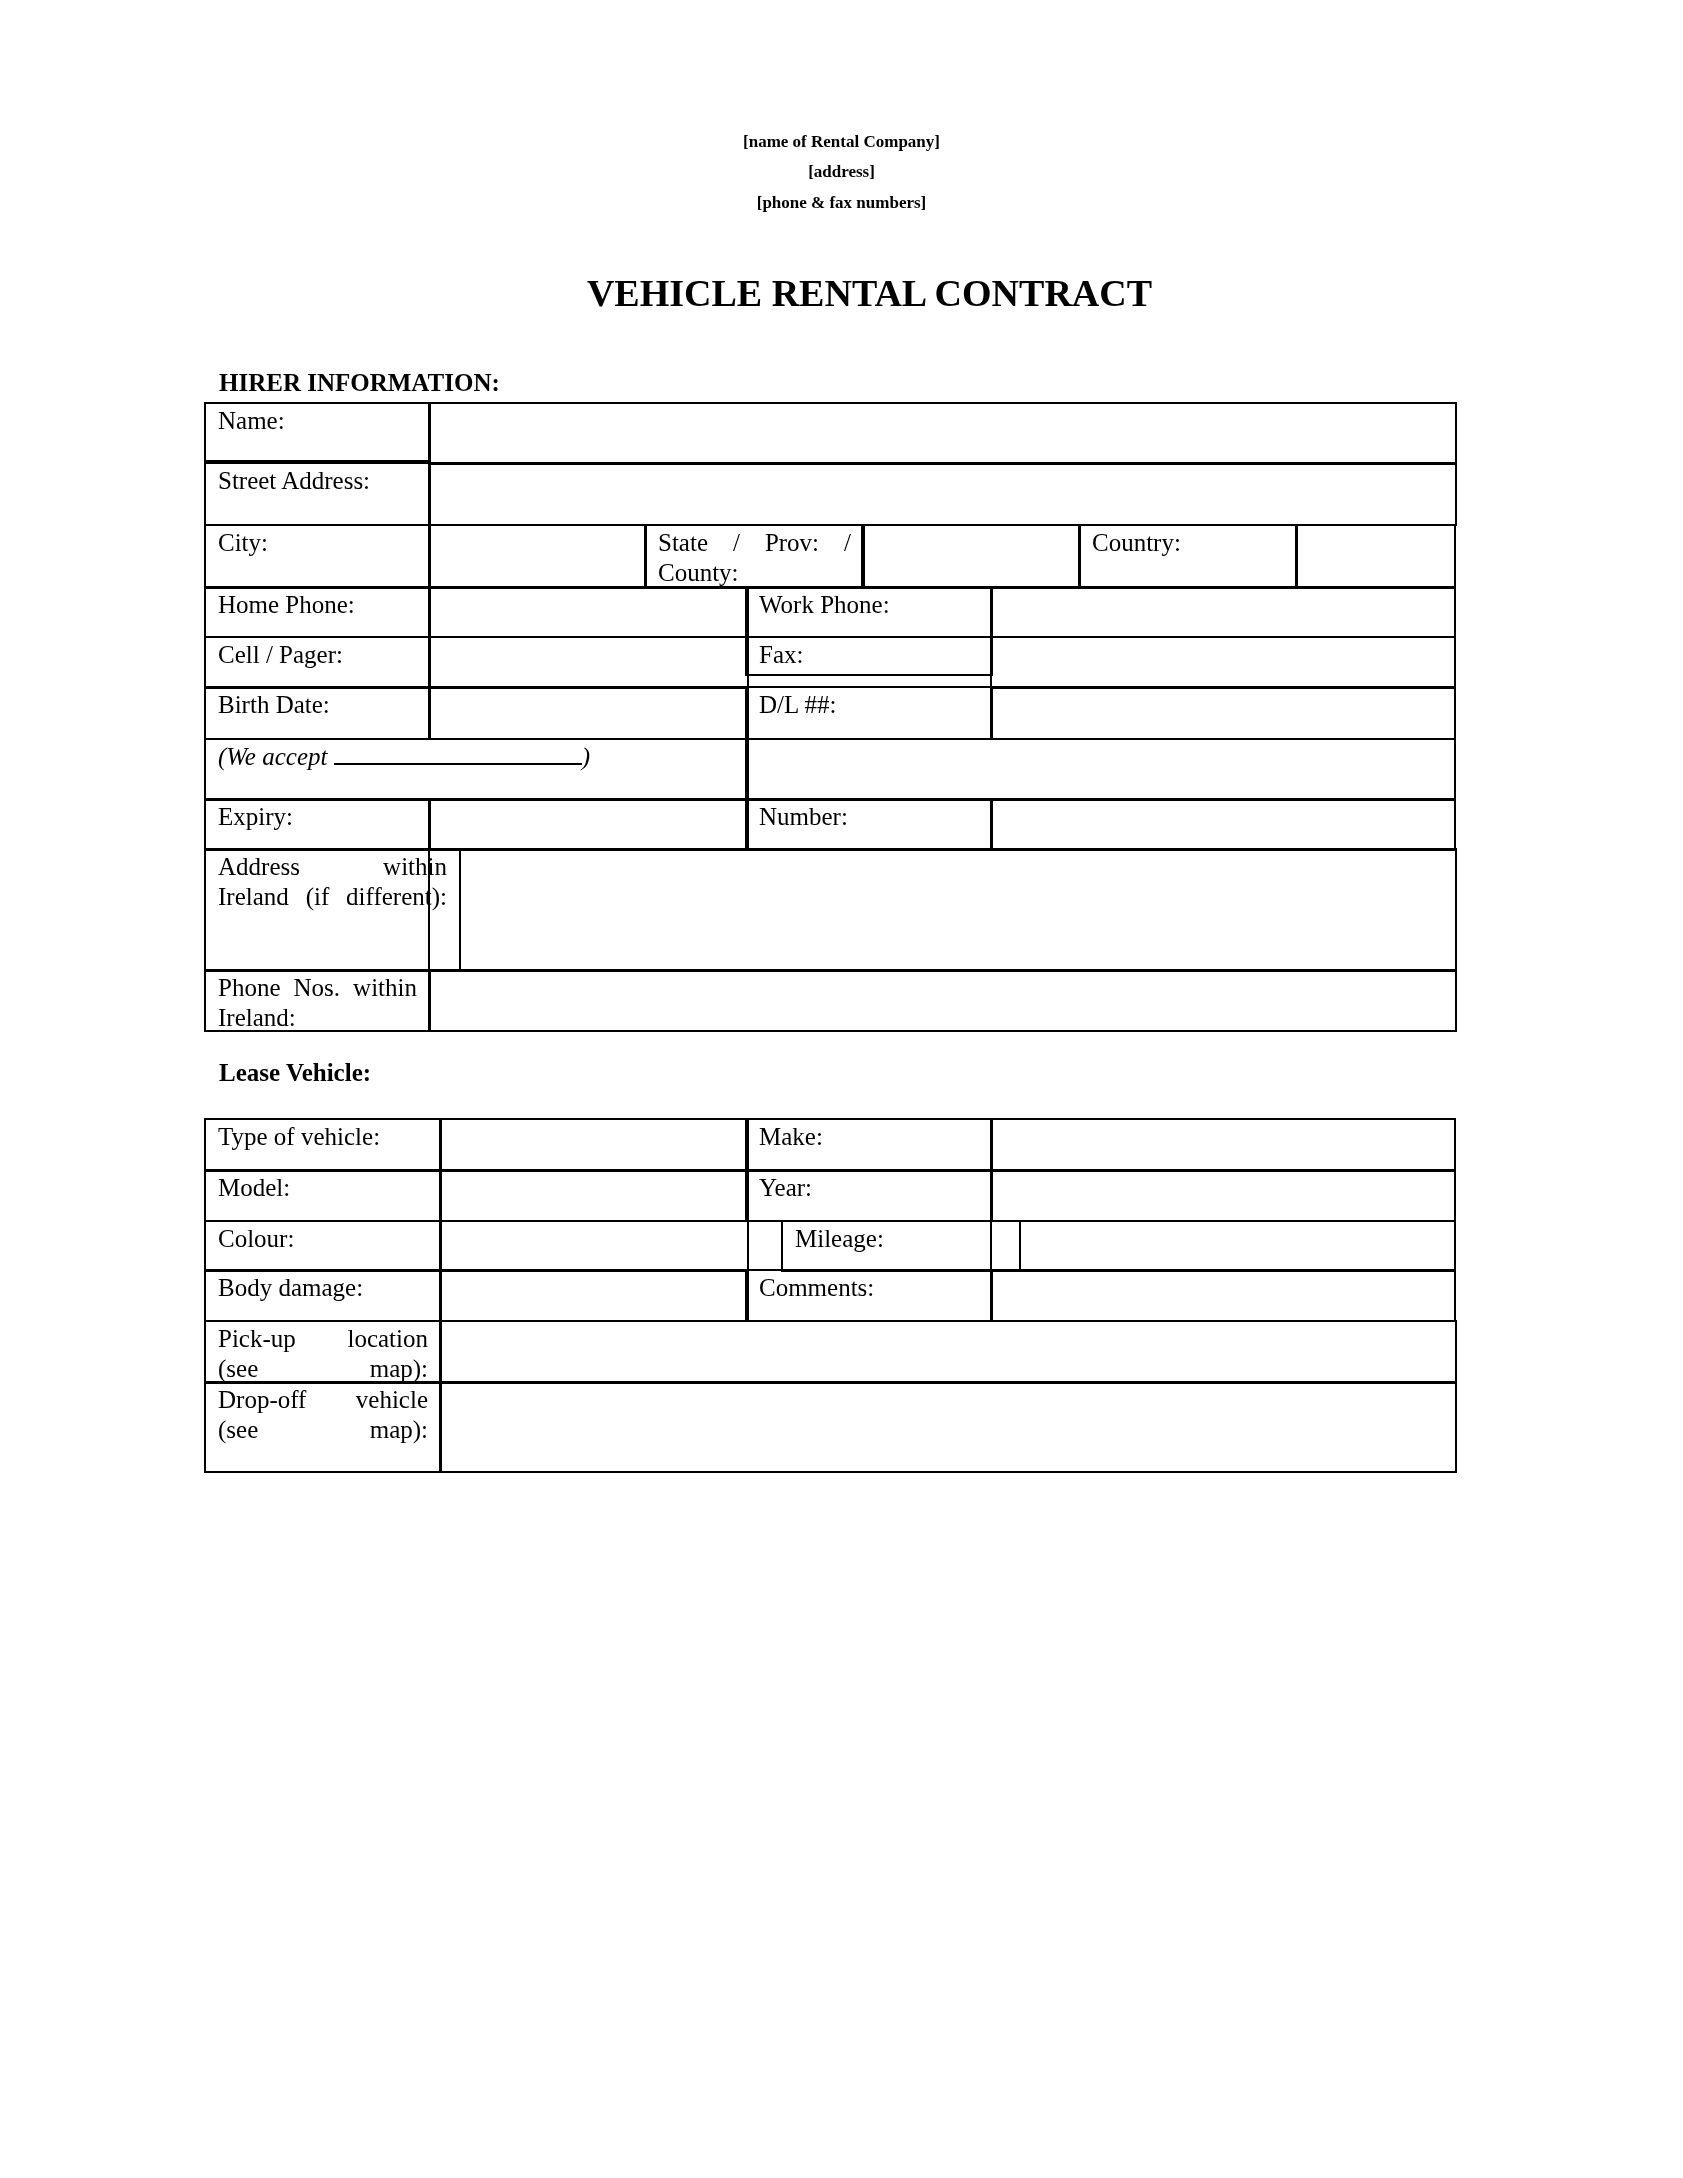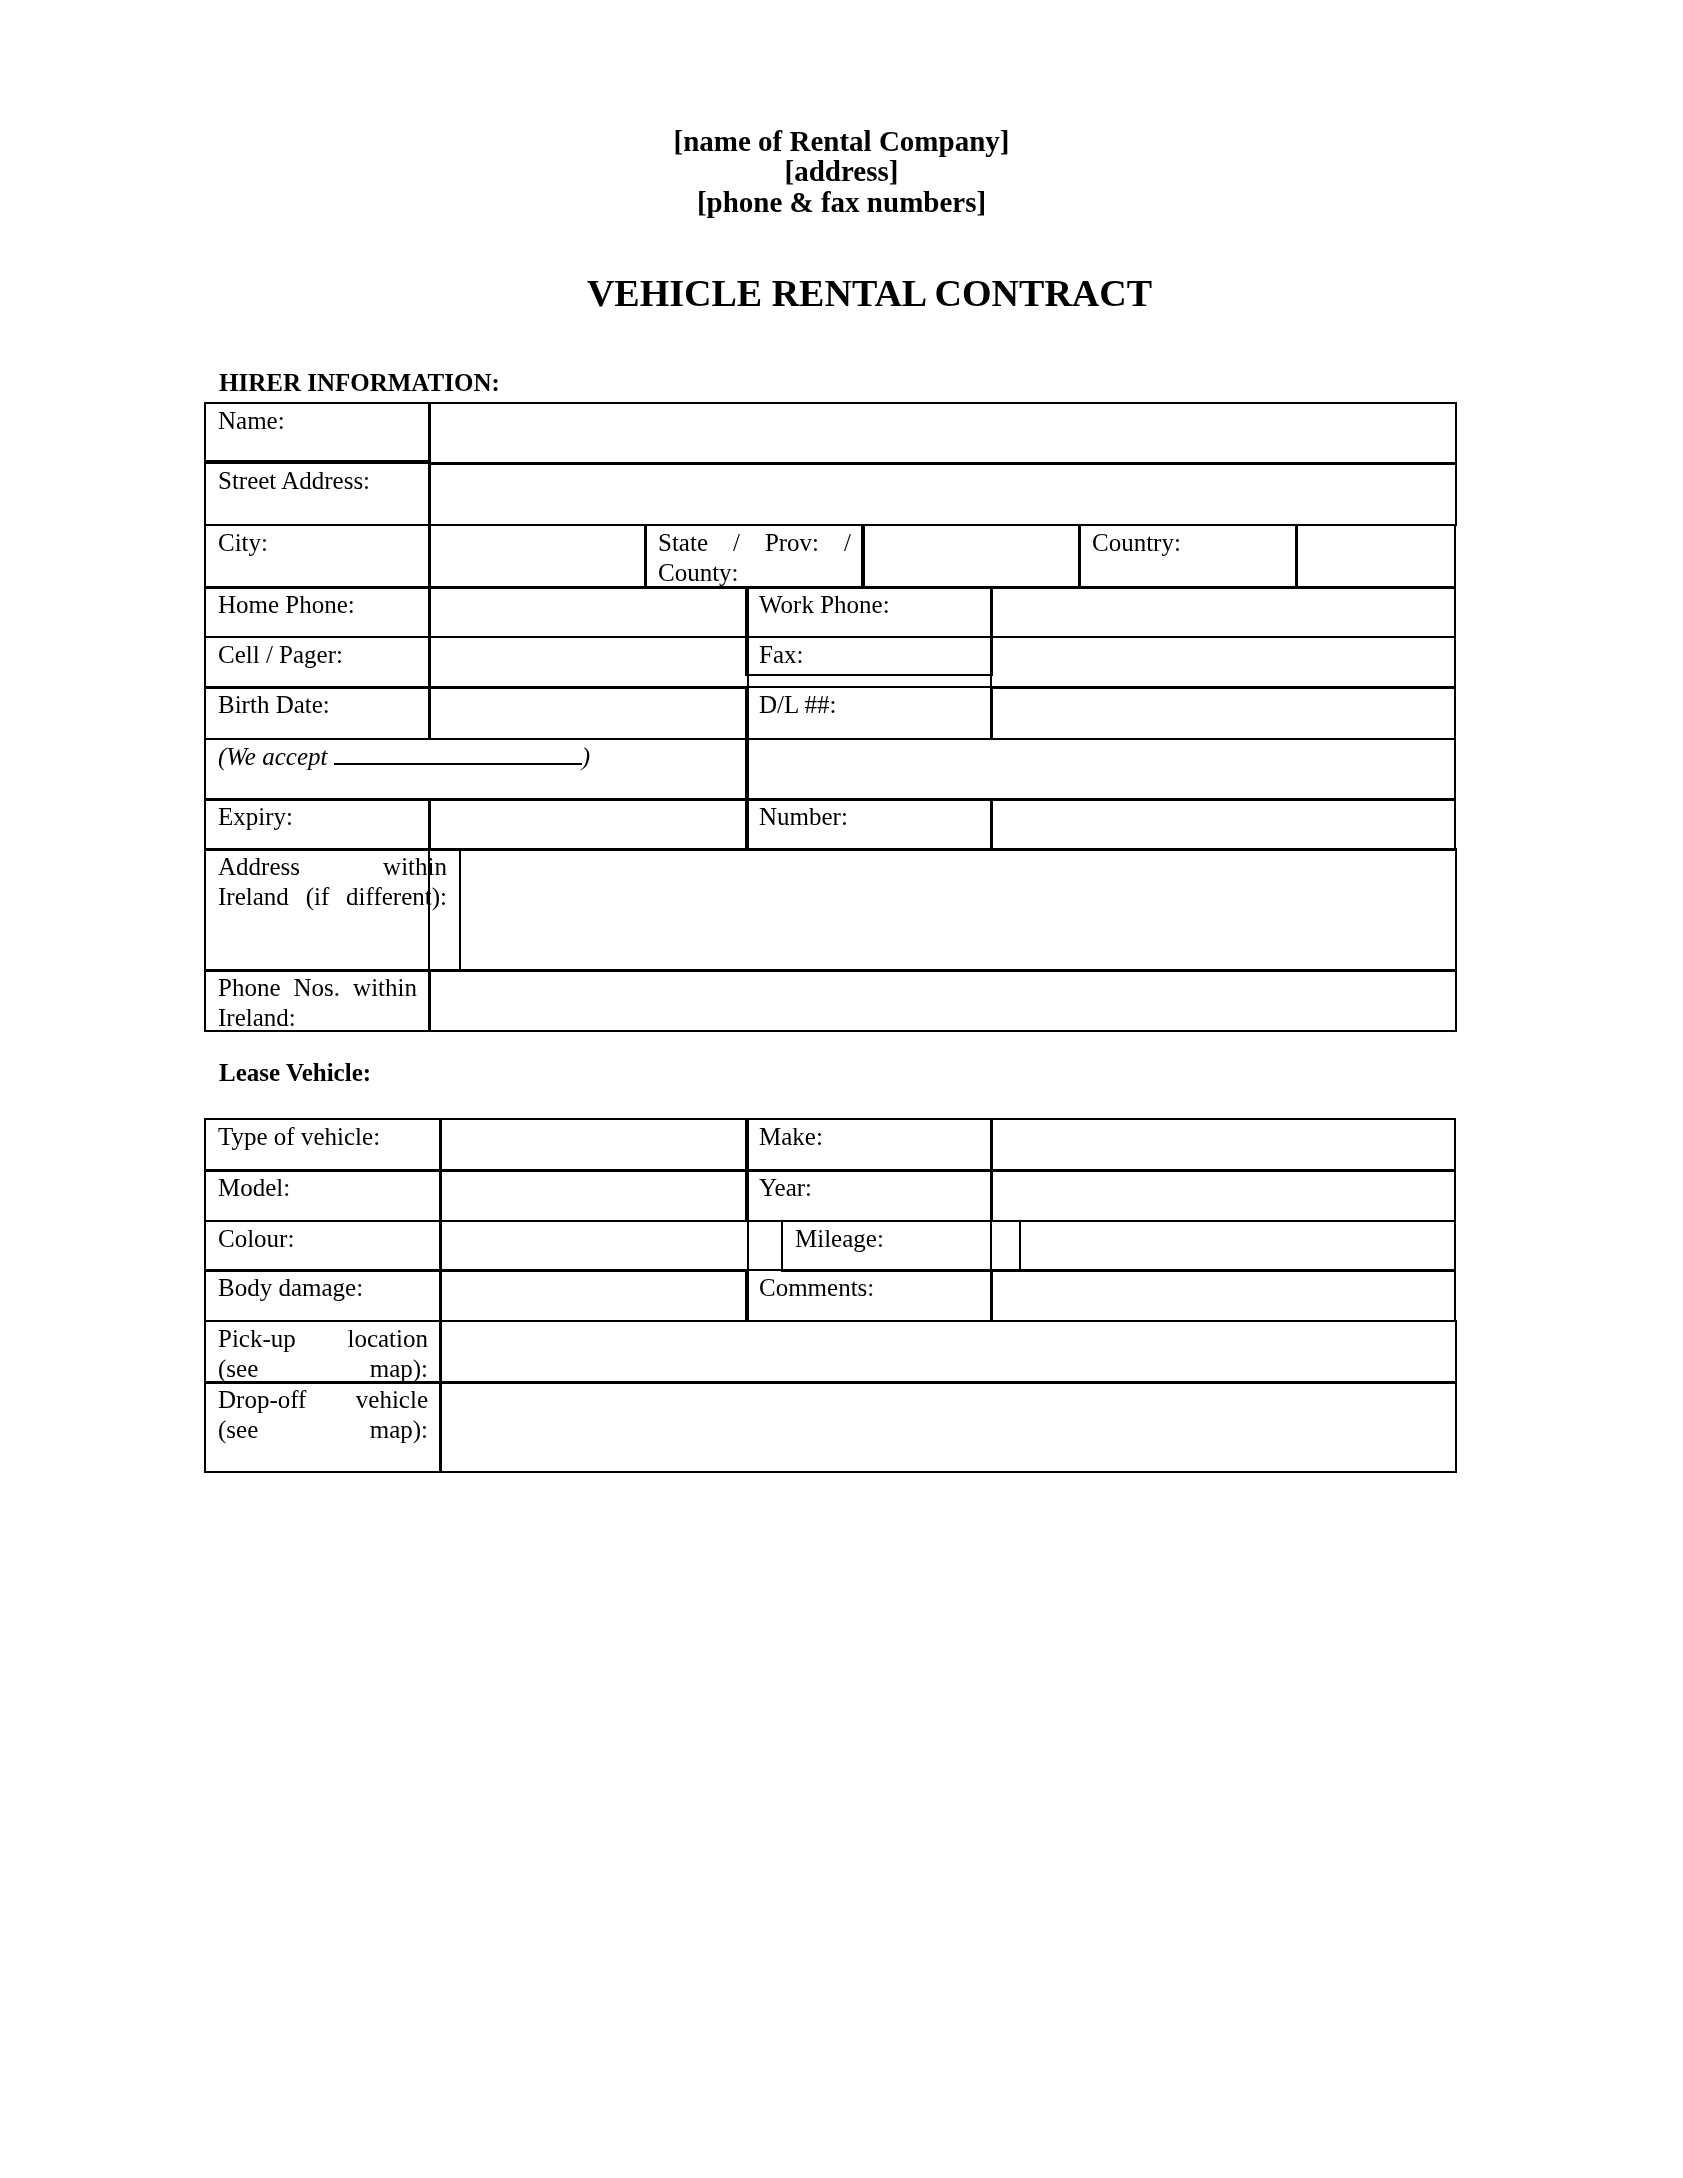--- a/index.html
+++ b/index.html
@@ -1,17 +1,17 @@
 <!DOCTYPE html>
 <html><head>
 <meta charset="utf-8">
 <style>
   html, body { margin:0; padding:0; background:#fff; }
   body { width:1683px; height:2178px; position:relative; font-family:"Liberation Serif","DejaVu Serif",serif; color:#000; overflow:hidden; }
-  .hdr { position:absolute; left:0; width:1683px; text-align:center; font-weight:bold; font-size:29px; line-height:31px; }
+  .hdr { position:absolute; left:0; width:1683px; text-align:center; font-weight:bold; font-size:17px; line-height:31px; }
   .title { position:absolute; left:0; width:1683px; top:271px; text-align:center; font-weight:bold; font-size:38px;margin-left:28px; }
   .section { position:absolute; left:219px; font-weight:bold; font-size:25px; }
   .grid { position:absolute; }
   .cell { position:absolute; border:2.5px solid #000; box-sizing:border-box; padding:2px 12px; font-size:25px; line-height:30px; overflow:hidden; }
   .just { text-align:justify; text-align-last:justify; }
   .ital { font-style:italic; }
   .blank { display:inline-block; width:248px; border-bottom:2px solid #000; height:20px; vertical-align:baseline; }
 </style>
 </head>
 <body>

